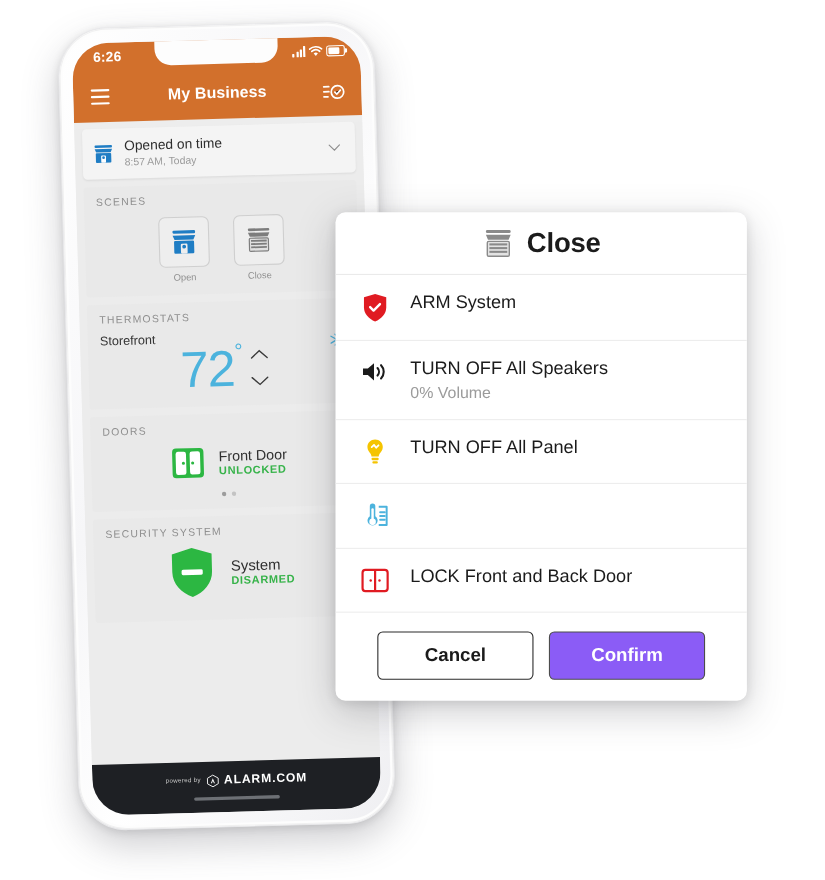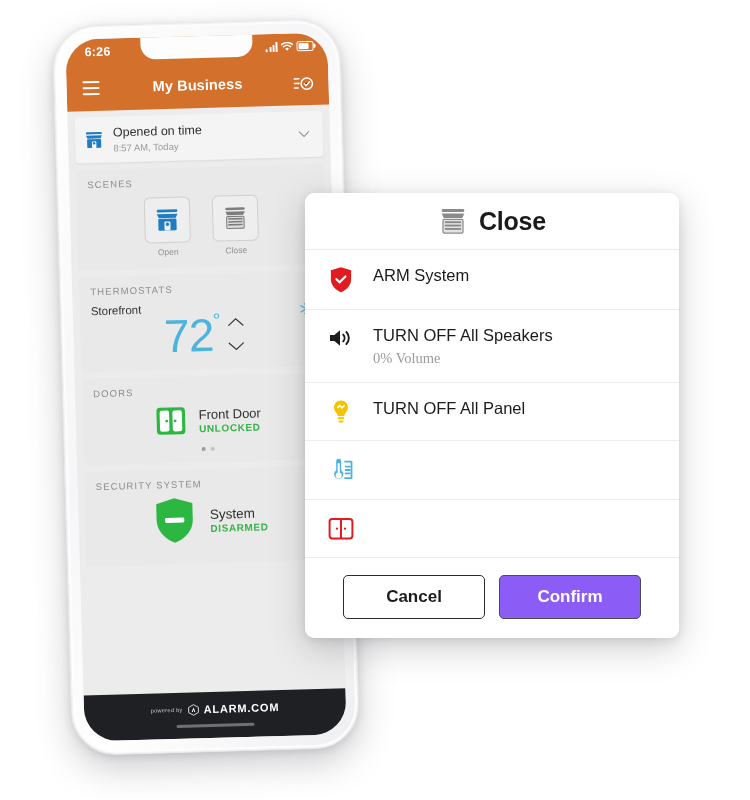--- a/index.html
+++ b/index.html
@@ -123,21 +123,21 @@
   }
   .modal-head{
     height:56px; display:flex;align-items:center;justify-content:center;gap:11px;
     border-bottom:1px solid #eaeaea;
   }
   .modal-head-title{font-size:25px;color:#1b1b1b;font-weight:700;letter-spacing:-.2px;}
   .mrow{ display:flex; align-items:flex-start; gap:17px; padding:15px 21px; border-bottom:1px solid #ededed;}
   .mrow .ic{ width:30px; flex:0 0 30px; display:flex; align-items:center; justify-content:center; padding-top:1px;}
   .mtitle{font-size:16.5px;color:#1b1b1b;line-height:1.25;}
   .mtitle b{font-weight:400;}
-  .msub{font-size:14.5px;color:#9b9b9b;margin-top:4px;font-family:Liberation Serif, serif;}
+  .msub{font-size:14.5px;color:#9b9b9b;margin-top:4px;}
   .modal-actions{ display:flex; gap:14px; padding:17px 38px 19px;}
   .btn{ flex:1; height:42px; border-radius:5px; font-size:17px; font-weight:700;
         display:flex;align-items:center;justify-content:center; cursor:pointer;}
   .btn-cancel{ background:#fff; border:1.6px solid #2b2b2b; color:#1b1b1b;}
   .btn-confirm{ background:#8b5cf6; border:1.6px solid #4c4c4c; color:#fff;}
 </style>
 </head>
 <body>
 
 <div id="stage">
@@ -388,20 +388,23 @@
 
     <div class="mrow">
       <div class="ic">
         <svg width="28" height="26" viewBox="0 0 28 26">
           <rect x="2.6" y="3" width="22.8" height="19.4" rx="2.6" fill="none" stroke="#e01b22" stroke-width="2"></rect>
           <rect x="13" y="3" width="2" height="19.4" fill="#e01b22"></rect>
           <circle cx="10" cy="12.7" r="1.1" fill="#e01b22"></circle>
           <circle cx="18" cy="12.7" r="1.1" fill="#e01b22"></circle>
         </svg>
       </div>
+      <div>
+        <div class="mtitle"><b>LOCK</b> <span>Front and Back Door</span></div>
+      </div>
     </div>
 
     <div class="modal-actions">
       <div class="btn btn-cancel">Cancel</div>
       <div class="btn btn-confirm">Confirm</div>
     </div>
 
   </div>
 </div>
 

